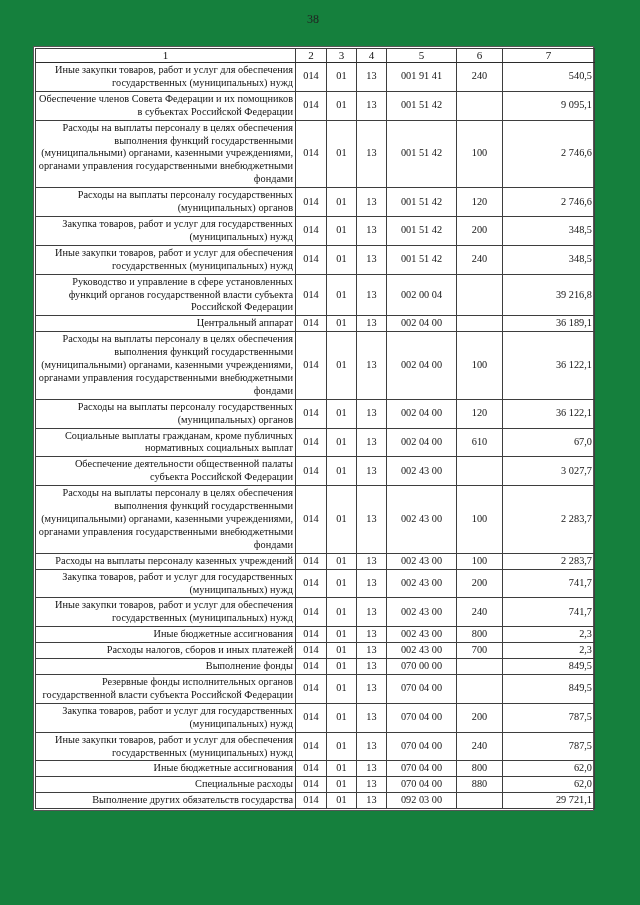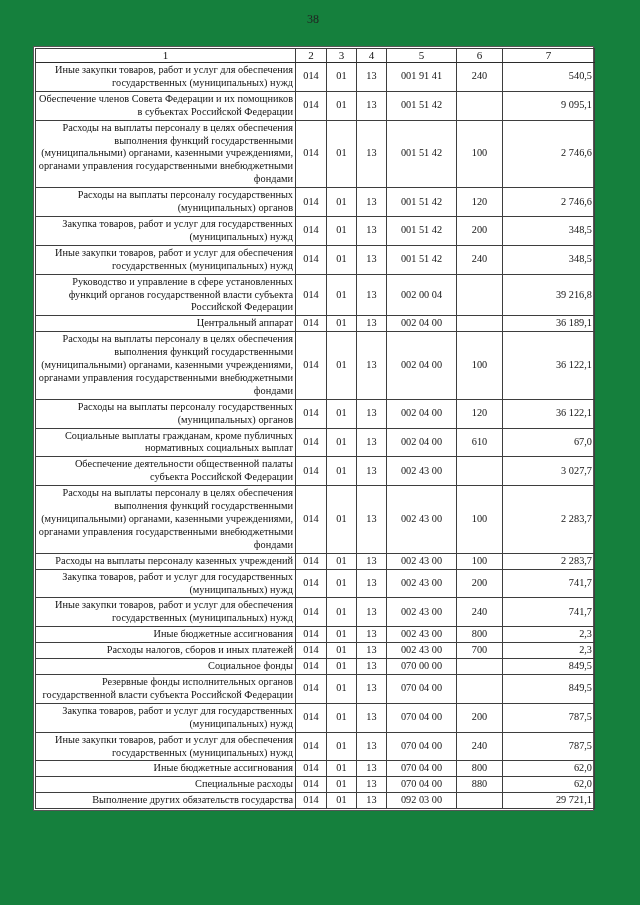--- a/index.html
+++ b/index.html
@@ -249,21 +249,21 @@
           <tr>
             <td class="desc">Расходы налогов, сборов и иных платежей</td>
             <td class="num-c">014</td>
             <td class="num-c">01</td>
             <td class="num-c">13</td>
             <td class="num-c">002 43 00</td>
             <td class="num-c">700</td>
             <td class="num-r">2,3</td>
           </tr>
           <tr>
-            <td class="desc">Социальное фонды</td>
+            <td class="desc">Выполнение фонды</td>
             <td class="num-c">014</td>
             <td class="num-c">01</td>
             <td class="num-c">13</td>
             <td class="num-c">070 00 00</td>
             <td class="num-c"></td>
             <td class="num-r">849,5</td>
           </tr>
           <tr>
             <td class="desc">Резервные фонды исполнительных органов государственной власти субъекта Российской Федерации</td>
             <td class="num-c">014</td>

